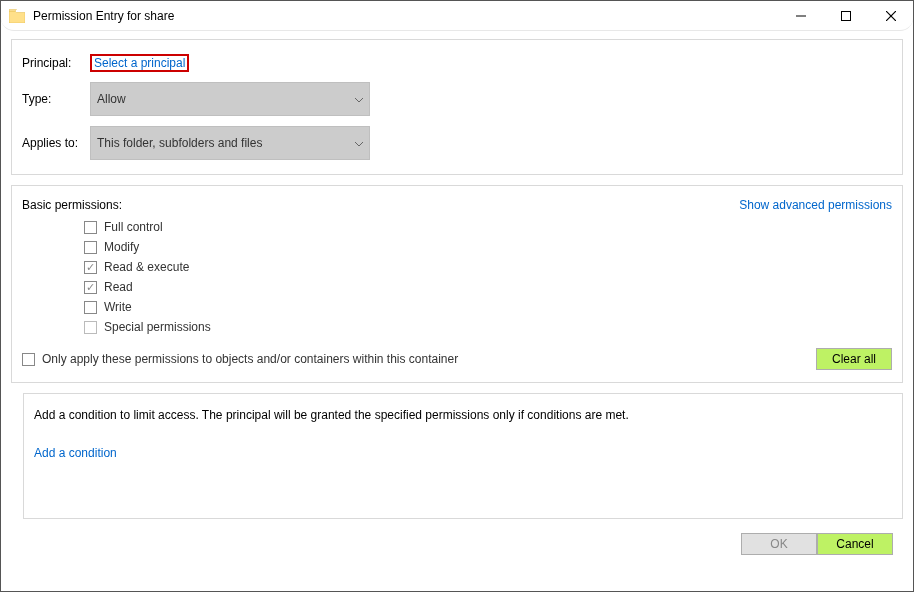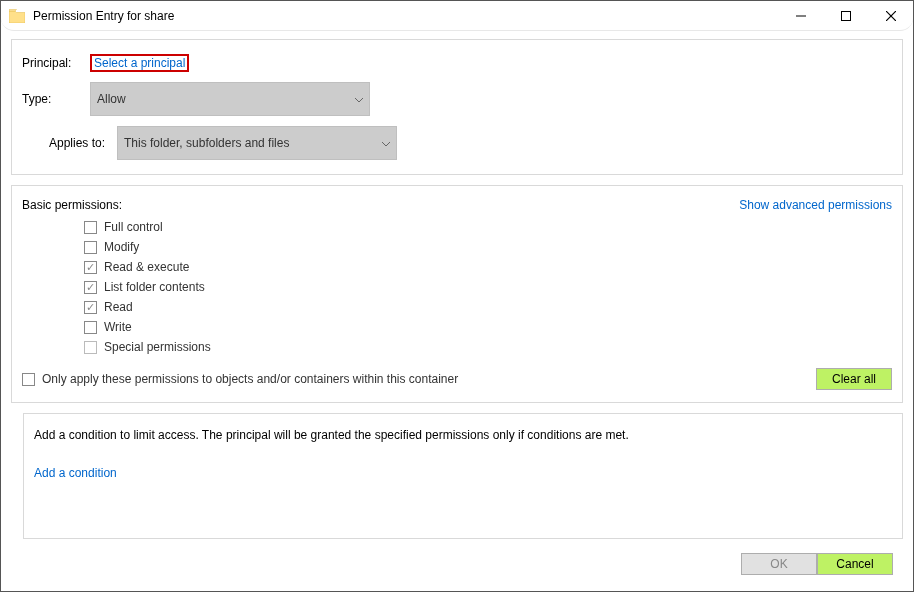--- a/index.html
+++ b/index.html
@@ -62,21 +62,21 @@
       position: relative;
     }
     .panel.settings {
       padding: 14px 10px 14px 10px;
     }
     .row {
       display: flex;
       align-items: center;
       margin-bottom: 10px;
     }
-    .row:last-child { margin-bottom: 0; margin-left: 27px; }
+    .row:last-child { margin-bottom: 0; }
     .row .label {
       width: 68px;
       color: #000;
     }
     .principal-link {
       color: #0066cc;
       text-decoration: none;
       border: 2px solid #cc0000;
       padding: 0 2px;
       display: inline-block;
@@ -268,24 +268,20 @@
       <div class="check-item">
         <span class="checkbox"></span>
         <span>Modify</span>
       </div>
       <div class="check-item">
         <span class="checkbox checked"></span>
         <span>Read &amp; execute</span>
       </div>
       <div class="check-item">
         <span class="checkbox checked"></span>
-        <span>List folder contents</span>
-      </div>
-      <div class="check-item">
-        <span class="checkbox checked"></span>
         <span>Read</span>
       </div>
       <div class="check-item">
         <span class="checkbox"></span>
         <span>Write</span>
       </div>
       <div class="check-item">
         <span class="checkbox disabled"></span>
         <span>Special permissions</span>
       </div>

